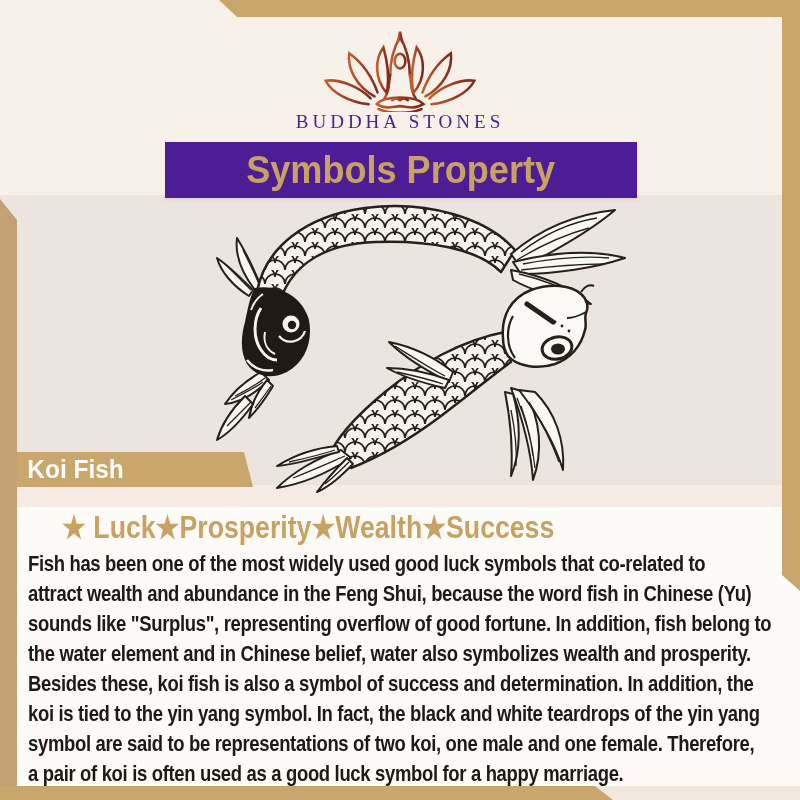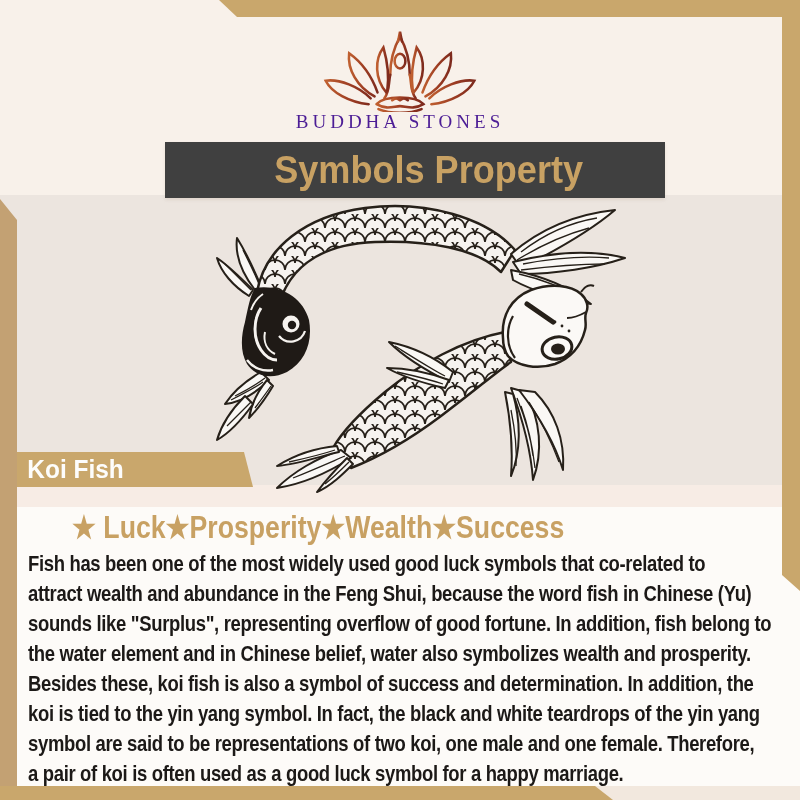--- a/index.html
+++ b/index.html
@@ -21,35 +21,35 @@
   .left-gold-strip{left:0;top:199px;width:17px;height:601px;background:#c3a173;z-index:4;
     clip-path:polygon(0 0,17px 21px,17px 601px,0 601px);}
   .bottom-band{left:0;top:786px;width:800px;height:14px;background:#f2e8de;z-index:4;}
   .bottom-band-gold{left:0;top:0;width:800px;height:14px;background:#c9a76c;
     clip-path:polygon(0 0,595px 0,613px 14px,0 14px);}
   
   .logo{left:318px;top:22px;width:164px;height:90px;z-index:5;}
   .brand-name{left:0;top:111px;width:800px;text-align:center;z-index:5;
     font-family:"Liberation Serif",serif;font-size:19px;letter-spacing:4px;
     color:#4c1d95;font-weight:500;}
-  .title-band{left:165px;top:142px;width:472px;height:56px;background:#404040;z-index:5;
+  .title-band{left:165px;top:142px;width:472px;height:56px;background:#4c1d95;z-index:5;
     display:flex;align-items:center;justify-content:center;
-    box-shadow:0 2px 3px rgba(180,160,140,.22);padding-left:28px;}
+    box-shadow:0 2px 3px rgba(180,160,140,.22);}
   .title-band span{font-size:38px;font-weight:bold;color:#c8a163;
     transform:scaleX(.95);white-space:nowrap;}
   
   .fish-art{left:205px;top:200px;width:505px;height:295px;z-index:2;}
   
   .koi-banner{left:17px;top:452px;width:236px;height:38px;background:#c9a76c;z-index:3;
     clip-path:polygon(0 0,227px 0,236px 35px,0 35px);}
   .koi-banner span{display:inline-block;padding-left:11px;line-height:35px;
     font-size:26px;font-weight:bold;color:#fdfdfc;transform:scaleX(.94);
     transform-origin:left center;white-space:nowrap;}
   
-  .tagline{left:0;top:509px;width:636px;text-align:center;z-index:5;}
+  .tagline{left:0;top:509px;width:636px;z-index:5;padding-left:22px;}
   .tagline span{display:inline-block;font-size:31px;font-weight:bold;color:#c8a163;
     transform:scaleX(.86);white-space:nowrap;}
   
   .description{left:28px;top:549px;width:772px;z-index:5;
     transform:scaleX(.84);transform-origin:left top;}
   .description .line{white-space:nowrap;font-size:22px;font-weight:bold;
     letter-spacing:-.4px;line-height:30px;color:#1c1917;}
 </style>
 </head>
 <body>

